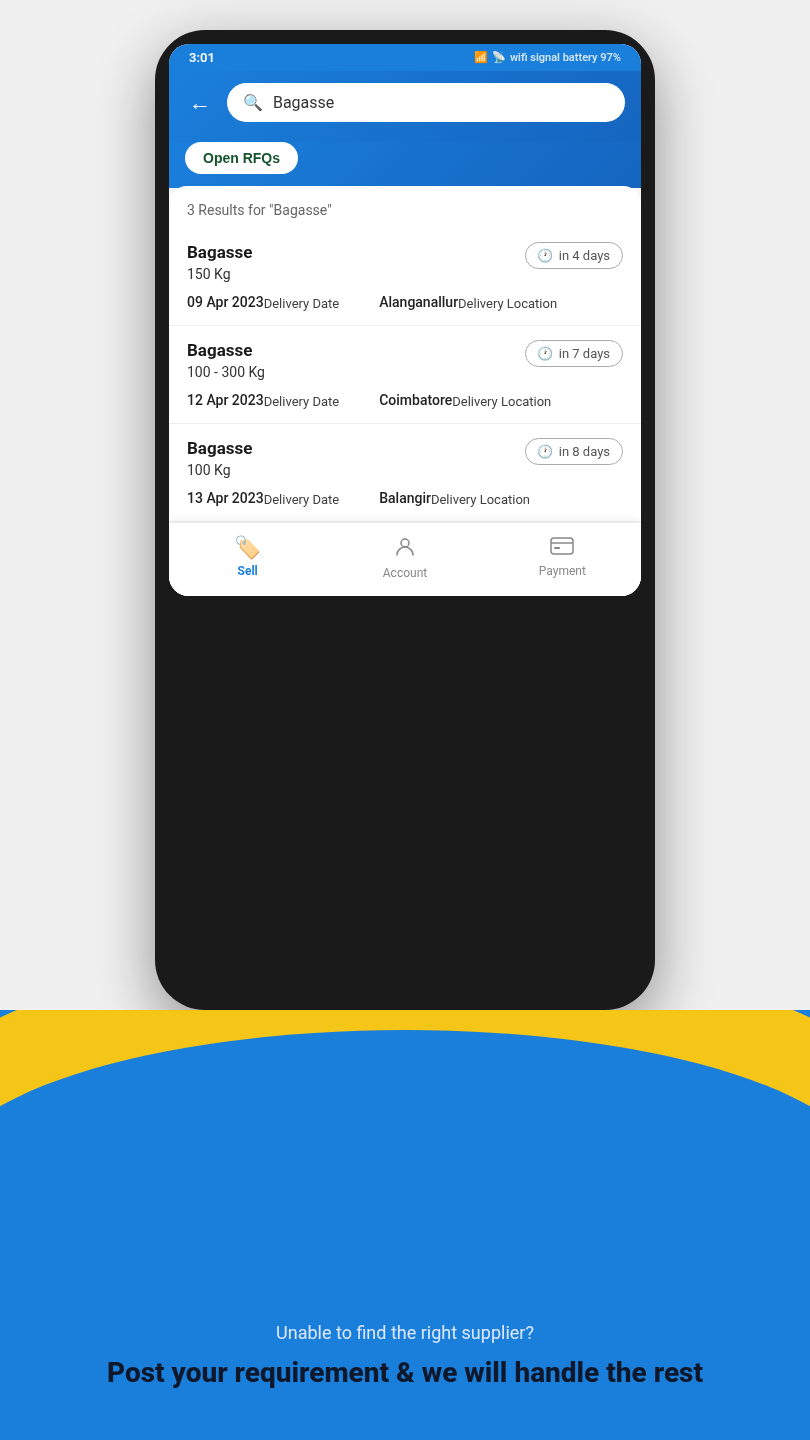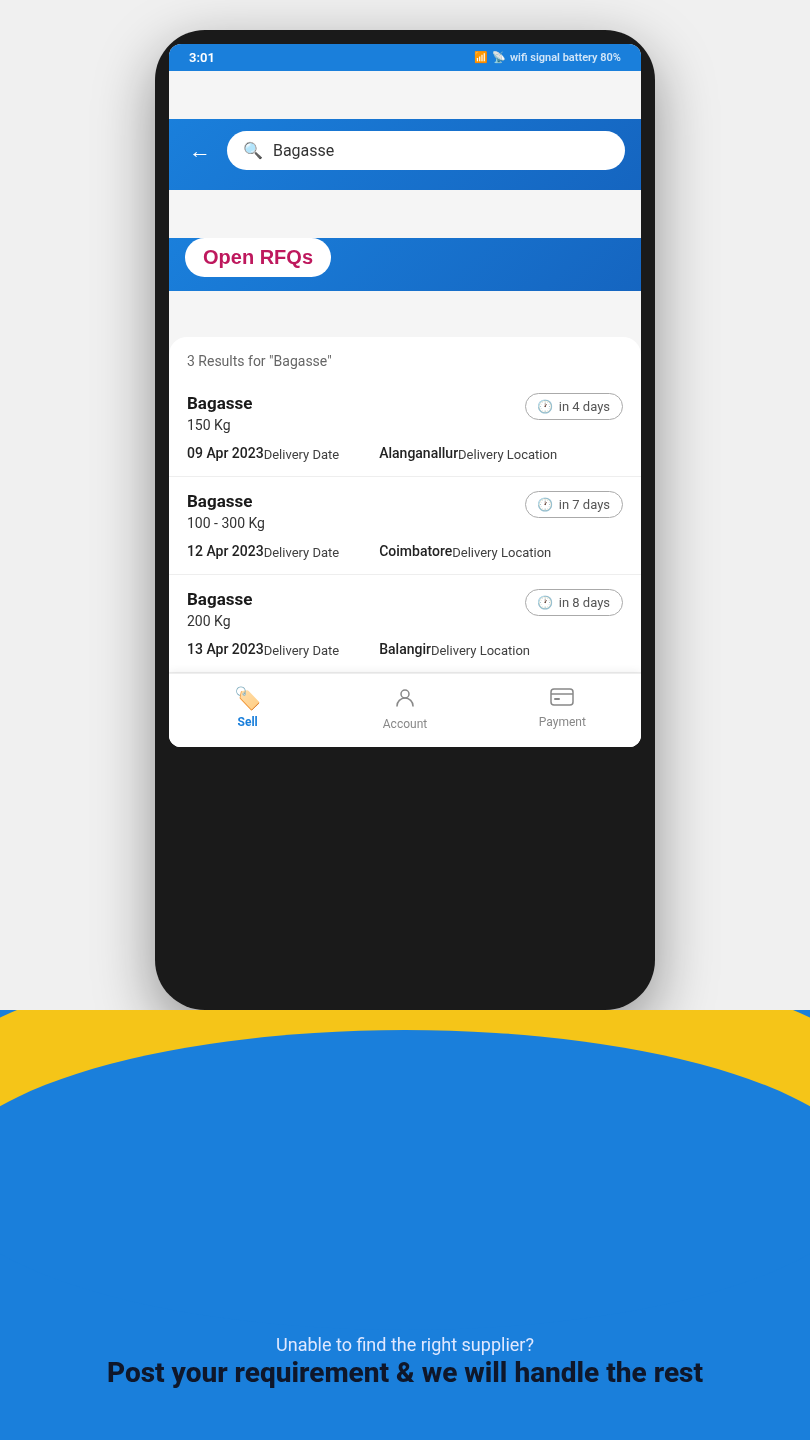--- a/index.html
+++ b/index.html
@@ -22,25 +22,24 @@
       padding: 14px;
       position: relative;
       margin-top: 30px;
       box-shadow: 0 20px 60px rgba(0,0,0,0.4);
     }
 
     .phone-screen {
       width: 100%;
       height: 100%;
       background: #f5f5f5;
-      border-radius: 12px;
+      border-radius: 20px;
       overflow: hidden;
       display: flex;
       flex-direction: column;
-      gap: 48px;
     }
 
     
     .status-bar {
       background: #1a7fdb;
       display: flex;
       justify-content: space-between;
       align-items: center;
       padding: 6px 20px;
       color: white;
@@ -87,25 +86,25 @@
       font-weight: 400;
     }
 
     
     .filter-area {
       background: linear-gradient(135deg, #1a7fdb, #1565c0);
       padding: 0 16px 14px;
     }
     .open-rfq-btn {
       background: white;
-      color: #be185d;
+      color: #14532d;
       border: none;
       border-radius: 20px;
       padding: 8px 18px;
-      font-size: 20px;
+      font-size: 14px;
       font-weight: 600;
       cursor: pointer;
     }
 
     
     .results-panel {
       background: white;
       border-radius: 18px 18px 0 0;
       flex: 1;
       display: flex;
@@ -245,40 +244,41 @@
     }
     .bottom-text {
       position: relative;
       z-index: 2;
       text-align: center;
       padding: 0 40px;
     }
     .bottom-subtitle {
       color: #e0e8ff;
       font-size: 18px;
+      margin-bottom: 12px;
     }
     .bottom-title {
       color: #0f172a;
       font-size: 28px;
       font-weight: 800;
       line-height: 1.25;
     }
   </style>
 </head>
 <body>
 
 <div class="phone-shell">
   <div class="phone-screen">
 
     <div class="status-bar">
       <span>3:01</span>
       <div class="status-icons">
         <span>📶</span>
         <span>📡</span>
-        <span style="font-size:11px; opacity:0.8">wifi signal battery 80%</span>
+        <span style="font-size:11px; opacity:0.8">wifi signal battery 97%</span>
       </div>
     </div>
 
     <div class="header">
       <div class="back-btn">←</div>
       <div class="search-bar">
         <span class="search-icon">🔍</span>
         <span class="search-text">Bagasse</span>
       </div>
     </div>
@@ -333,21 +333,21 @@
             <span class="detail-value">Coimbatore</span>
             <span class="detail-label">Delivery Location</span>
           </div>
         </div>
       </div>
 
       <div class="result-card">
         <div class="card-top">
           <div>
             <div class="card-title">Bagasse</div>
-            <div class="card-qty">200 Kg</div>
+            <div class="card-qty">100 Kg</div>
           </div>
           <div class="time-badge">
             <span class="clock-icon">🕐</span>
             <span>in 8 days</span>
           </div>
         </div>
         <div class="card-details">
           <div class="detail-item">
             <span class="detail-value">13 Apr 2023</span>
             <span class="detail-label">Delivery Date</span>

